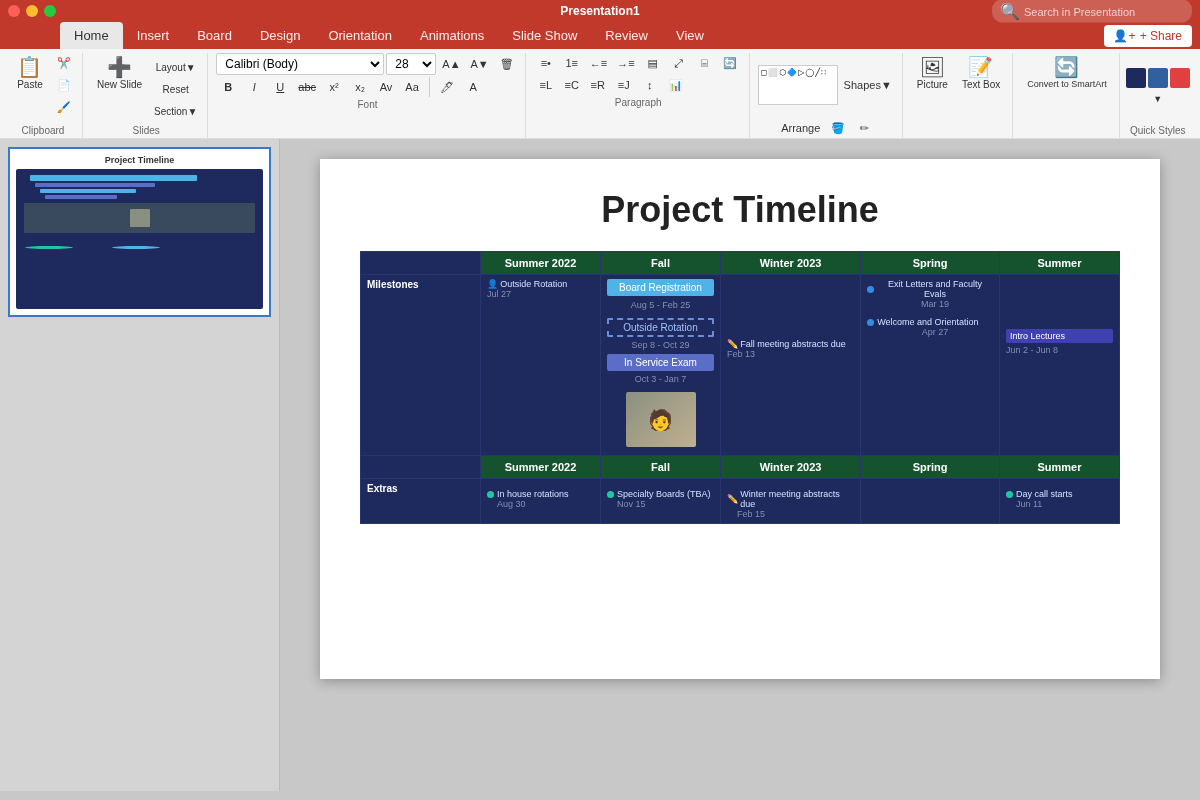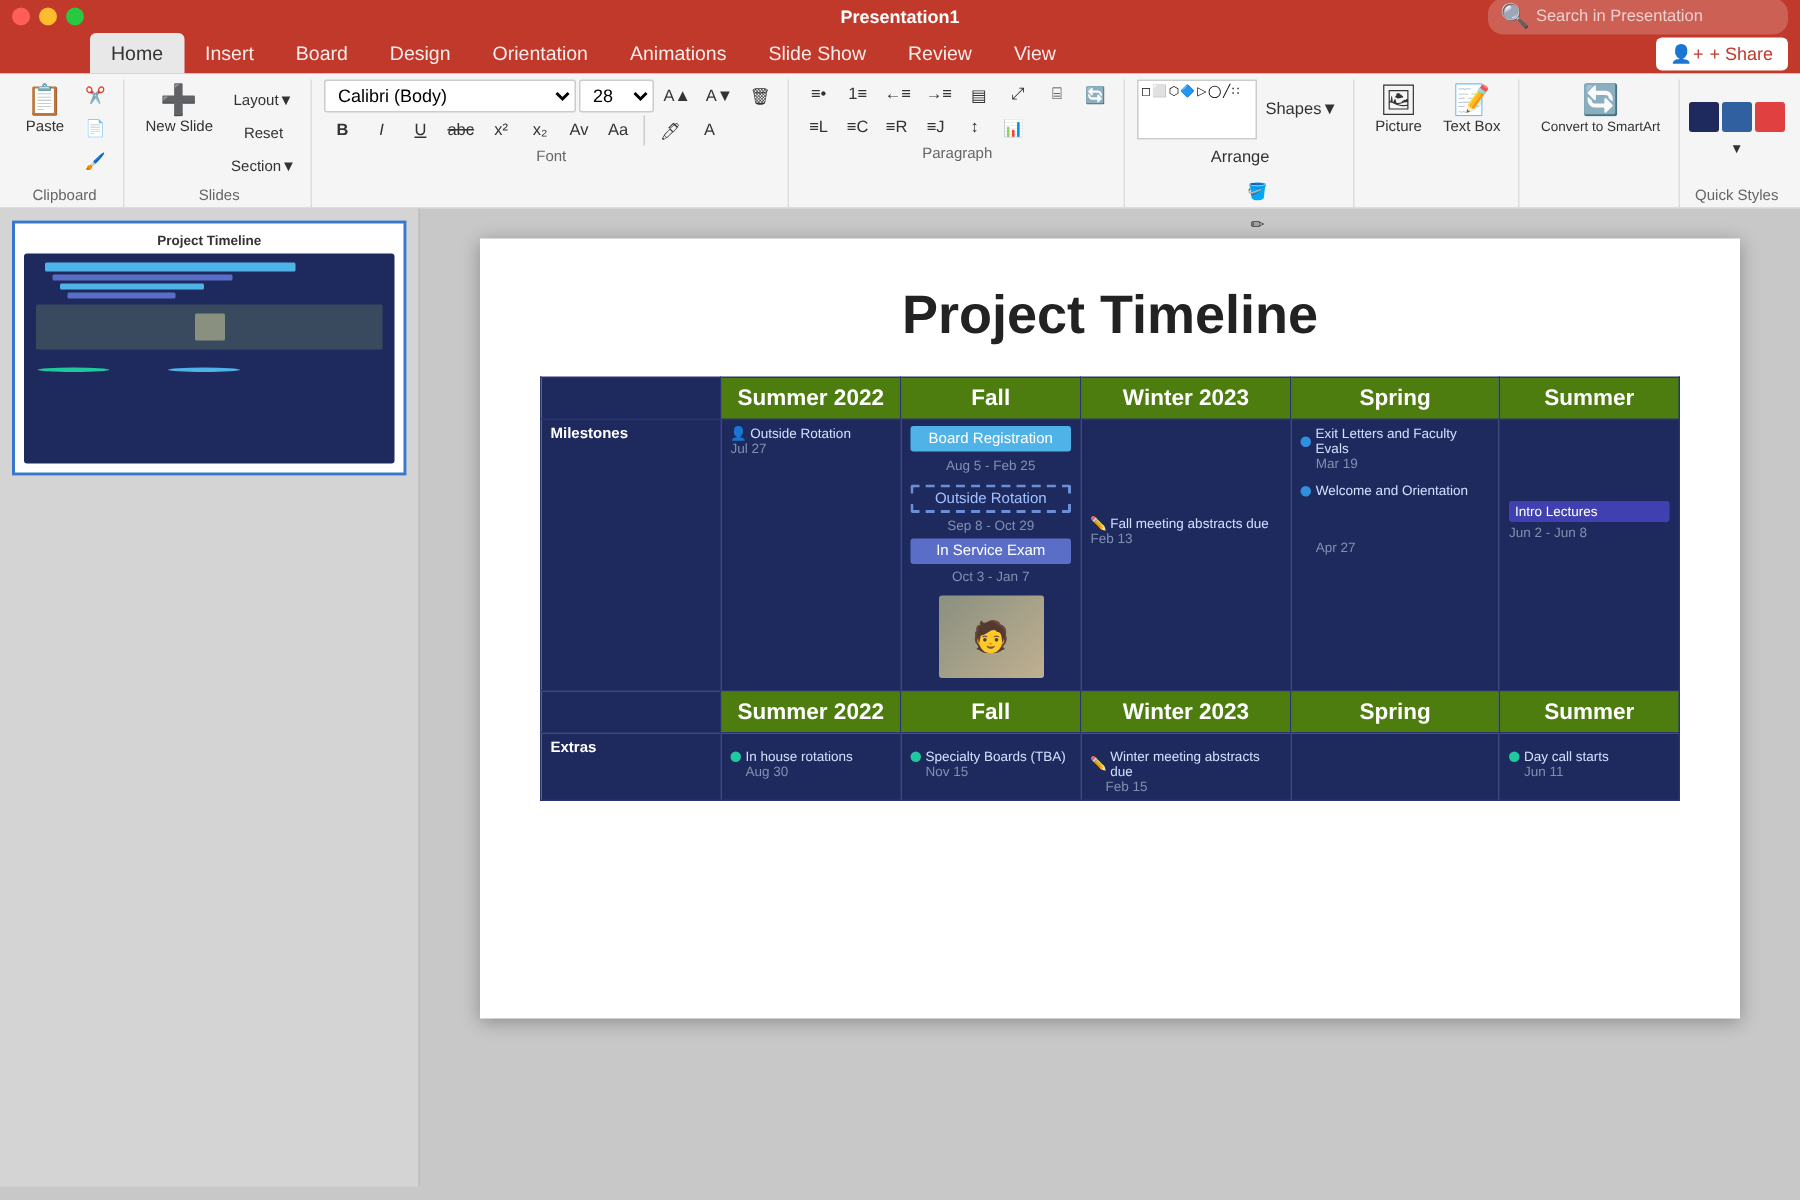--- a/index.html
+++ b/index.html
@@ -251,24 +251,24 @@
       margin-bottom: 20px;
     }
 
     
     .timeline-table {
       width: 100%;
       border-collapse: collapse;
       font-size: 11px;
     }
     .timeline-table th {
-      background: #4d7c0f;
+      background: #14532d;
       color: white;
       padding: 5px 8px;
-      font-size: 15px;
+      font-size: 11px;
       font-weight: 600;
       border: 1px solid #2a3570;
     }
     .timeline-table td {
       background: #1e2a5e;
       color: white;
       padding: 4px 6px;
       border: 1px solid #2a3570;
       vertical-align: top;
       min-width: 120px;
@@ -483,21 +483,21 @@
             <span style="font-size:8px;">🔷</span>
           <span style="font-size:8px;">▷</span>
             <span style="font-size:8px;">◯</span>
             <span style="font-size:8px;">╱</span>
             <span style="font-size:8px;">∷</span>
         </div>
         <button class="ribbon-btn-small">
           <span>Shapes</span> ▼
         </button>
       </div>
-      <div style="display:flex;gap:2px;align-items:flex-end;flex-direction:column;">
+      <div style="display:flex;gap:2px;align-items:center;">
         <button class="ribbon-btn-small">
           <span>Arrange</span>
         </button>
         <button class="ribbon-btn-small">🪣</button>
         <button class="ribbon-btn-small">✏</button>
       </div>
     </div>
   </div>
 
   <div class="ribbon-group">
@@ -610,34 +610,34 @@
           <td style="vertical-align:top;">
             <div style="margin-top:60px;">
               <div style="display:flex;align-items:center;">
                 <span style="font-size:9px;margin-right:2px;">✏️</span>
                 <span style="font-size:9px;color:#d0e0ff;">Fall meeting abstracts due</span>
               </div>
               <div class="event-date">Feb 13</div>
             </div>
           </td>
 
-          <td style="vertical-align:top;">
+          <td style="vertical-align:top;text-align:center;">
             <div class="milestone-item">
               <div style="display:flex;align-items:center;">
                 <span class="blue-dot"></span>
                 <span style="font-size:9px;color:#d0e0ff;">Exit Letters and Faculty Evals</span>
               </div>
               <div class="event-date" style="padding-left:10px;">Mar 19</div>
             </div>
             <div class="milestone-item" style="margin-top:8px;">
               <div style="display:flex;align-items:center;">
                 <span class="blue-dot"></span>
                 <span style="font-size:9px;color:#d0e0ff;">Welcome and Orientation</span>
               </div>
-              <div class="event-date" style="padding-left:10px;margin-top:28px;">Apr 27</div>
+              <div class="event-date" style="padding-left:10px;">Apr 27</div>
             </div>
           </td>
 
           <td style="vertical-align:top;">
             <div style="margin-top:50px;">
               <div class="intro-bar">
                 <span>Intro Lectures</span>
               </div>
               <div class="event-date">Jun 2 - Jun 8</div>
             </div>

